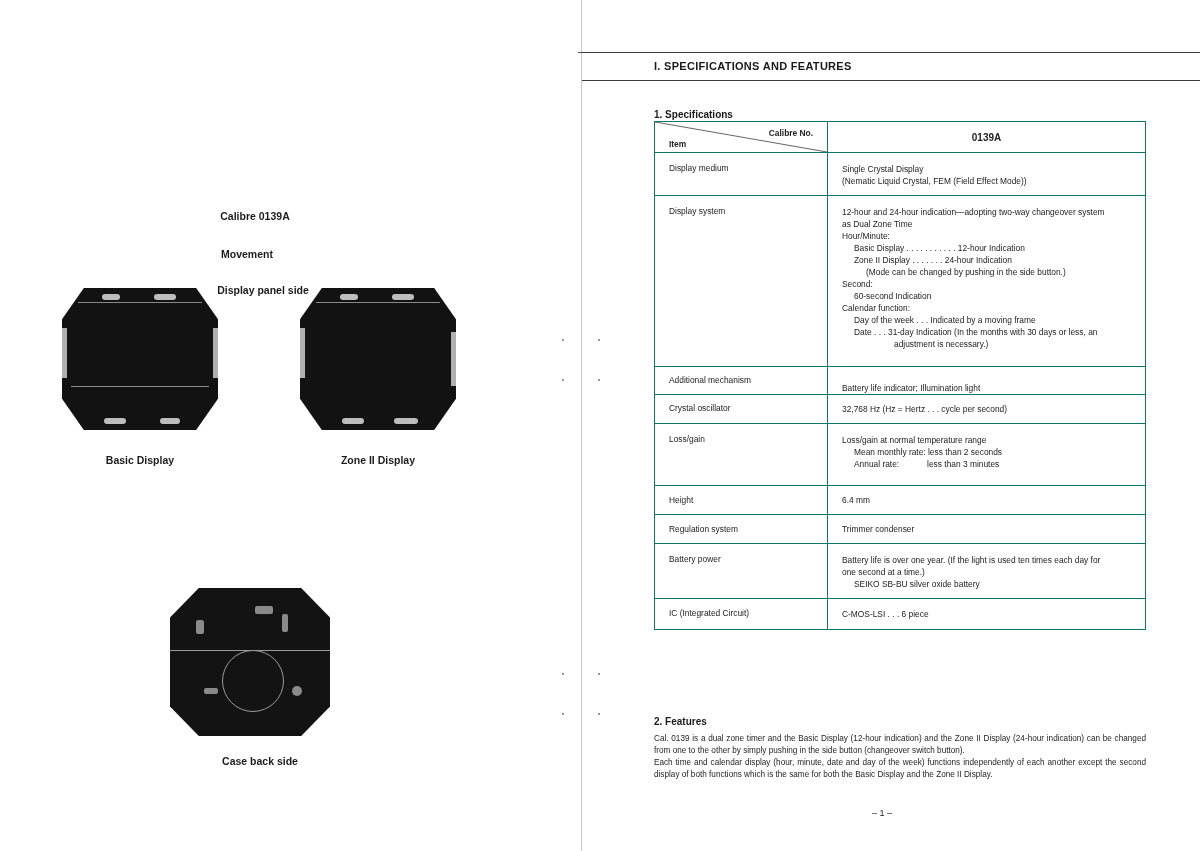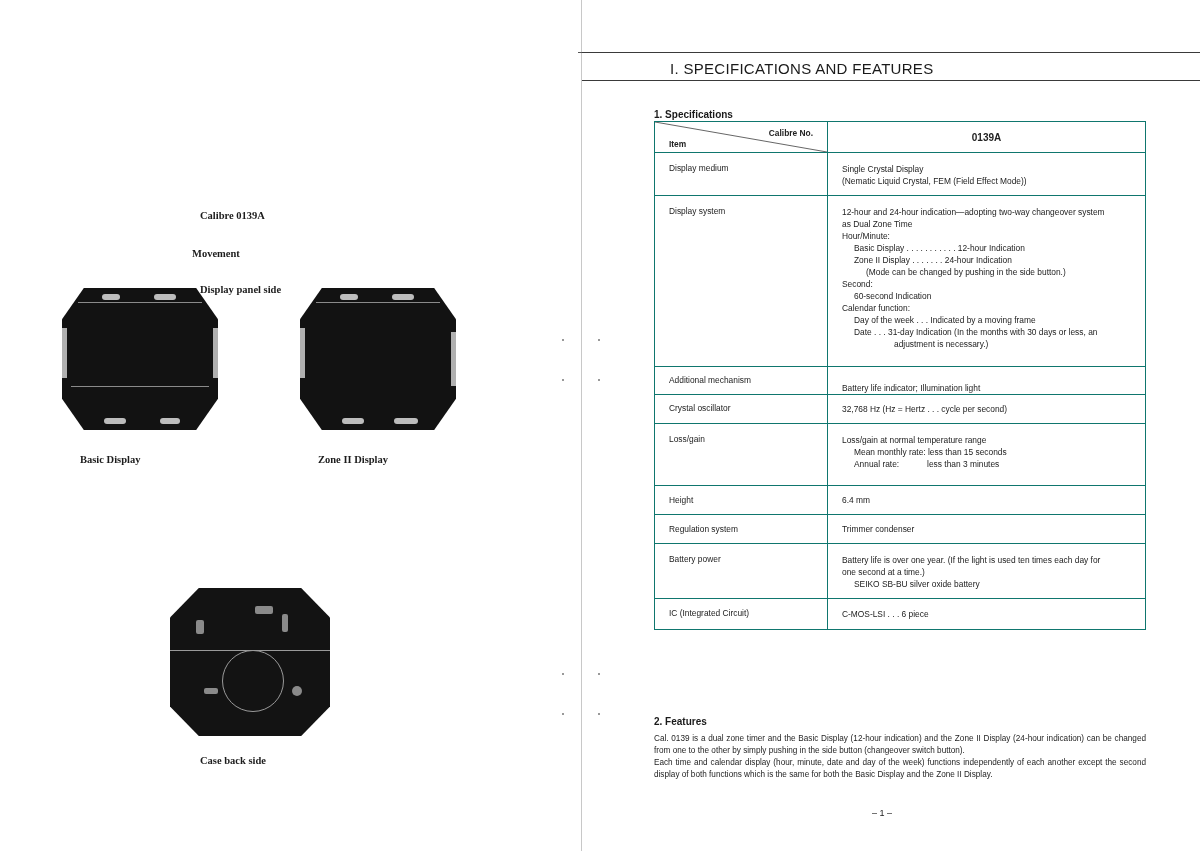--- a/index.html
+++ b/index.html
@@ -6,41 +6,41 @@
   body {
     width:1200px; height:851px; position:relative; overflow:hidden;
     background:#ffffff; color:#1a1a1a;
     font-family:"Liberation Sans", sans-serif;
   }
   .abs { position:absolute; }
   .gutter { left:581px; top:0; width:1px; height:851px; background:#c8c8c8; }
   .gutter-tick { left:578px; top:52px; width:6px; height:1px; background:#555; }
   .crease-dot { width:2px; height:2px; background:#777; border-radius:1px; }
 
-  .lbl { font-weight:bold; font-size:10.5px; color:#1c1c1c; text-align:left;font-family:Liberation Serif, serif; }
+  .lbl { font-weight:bold; font-size:10.5px; color:#1c1c1c; text-align:center; }
 
   
   .watch {
     background:#121212;
     clip-path: polygon(14% 0%, 86% 0%, 100% 22%, 100% 78%, 86% 100%, 14% 100%, 0% 78%, 0% 22%);
   }
   .watch .lug { position:absolute; height:6px; border-radius:3px; background:#bdbdbd; }
   .watch .hline { position:absolute; left:10%; right:10%; height:1px; background:#8a8a8a; }
   .watch .edge { position:absolute; width:5px; background:#b0b0b0; }
   .caseback {
     background:#131313;
     clip-path: polygon(18% 0%, 82% 0%, 100% 20%, 100% 80%, 82% 100%, 18% 100%, 0% 80%, 0% 20%);
   }
   .caseback .ring { position:absolute; border:1px solid #9a9a9a; border-radius:50%; }
   .caseback .hline { position:absolute; left:0; right:0; height:1px; background:#9a9a9a; }
   .caseback .part { position:absolute; background:#8a8a8a; border-radius:2px; }
 
   
   .rule { height:1px; background:#3a3a3a; }
-  .h1 { font-weight:normal; font-size:15px; letter-spacing:0.3px;margin-left:16px; }
+  .h1 { font-weight:bold; font-size:11px; letter-spacing:0.3px; }
   .h2 { font-weight:bold; font-size:10px; }
 
   table.spec {
     position:absolute; left:654px; top:121px; width:492px;
     border-collapse:collapse; font-size:8.4px; color:#222;
   }
   table.spec td { border:1px solid #0f766e; vertical-align:top; padding:0; }
   table.spec td.item { width:158px; padding:10px 0 0 14px; }
   table.spec td.val { padding:10px 0 0 14px; line-height:12px; }
   table.spec td.hdr-item { position:relative; height:30px; }
@@ -155,21 +155,21 @@
   <tr style="height:29px">
     <td class="item" style="padding-top:8px">Crystal oscillator</td>
     <td class="val" style="padding-top:8px">
           <div>32,768 Hz  (Hz = Hertz . . . cycle per second)</div>
         </td>
   </tr>
   <tr style="height:62px">
     <td class="item">Loss/gain</td>
     <td class="val">
       <div>Loss/gain at normal temperature range</div>
-      <div class="ind1">Mean monthly rate:  less than 15 seconds</div>
+      <div class="ind1">Mean monthly rate:  less than 2 seconds</div>
       <div class="ind1" style="white-space:pre">Annual rate:            less than 3 minutes</div>
     </td>
   </tr>
   <tr style="height:29px">
     <td class="item" style="padding-top:9px">Height</td>
     <td class="val" style="padding-top:8px">
           <div>6.4 mm</div>
         </td>
   </tr>
   <tr style="height:29px">

